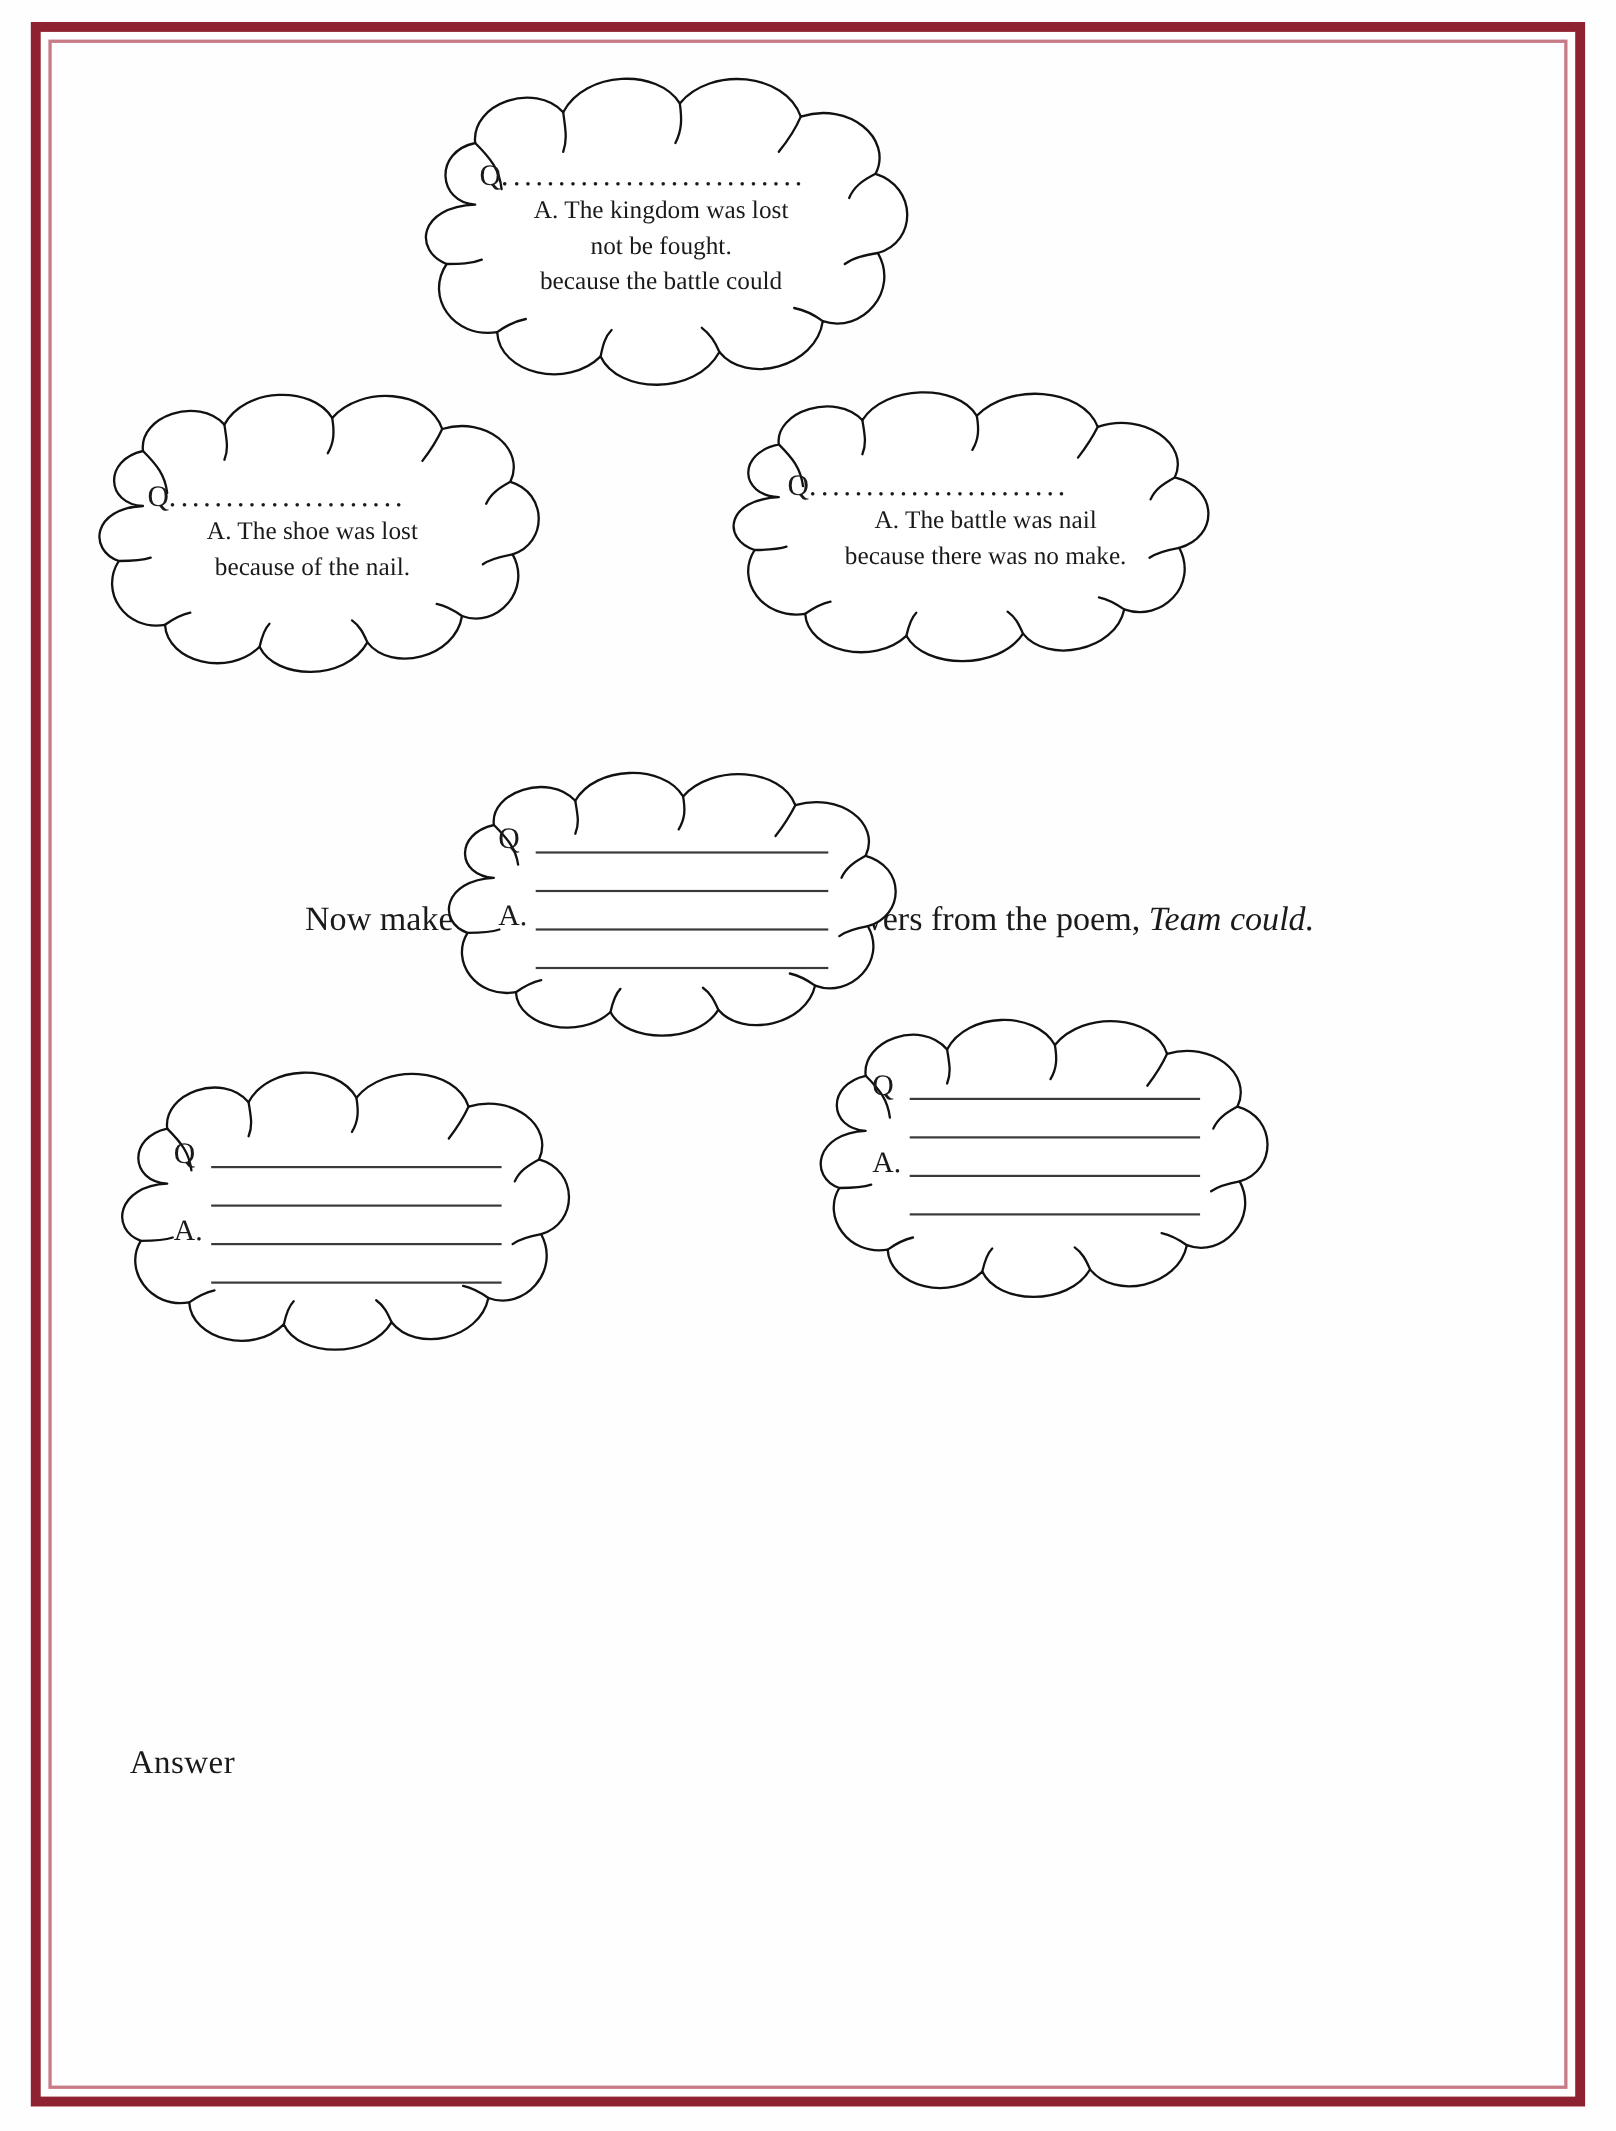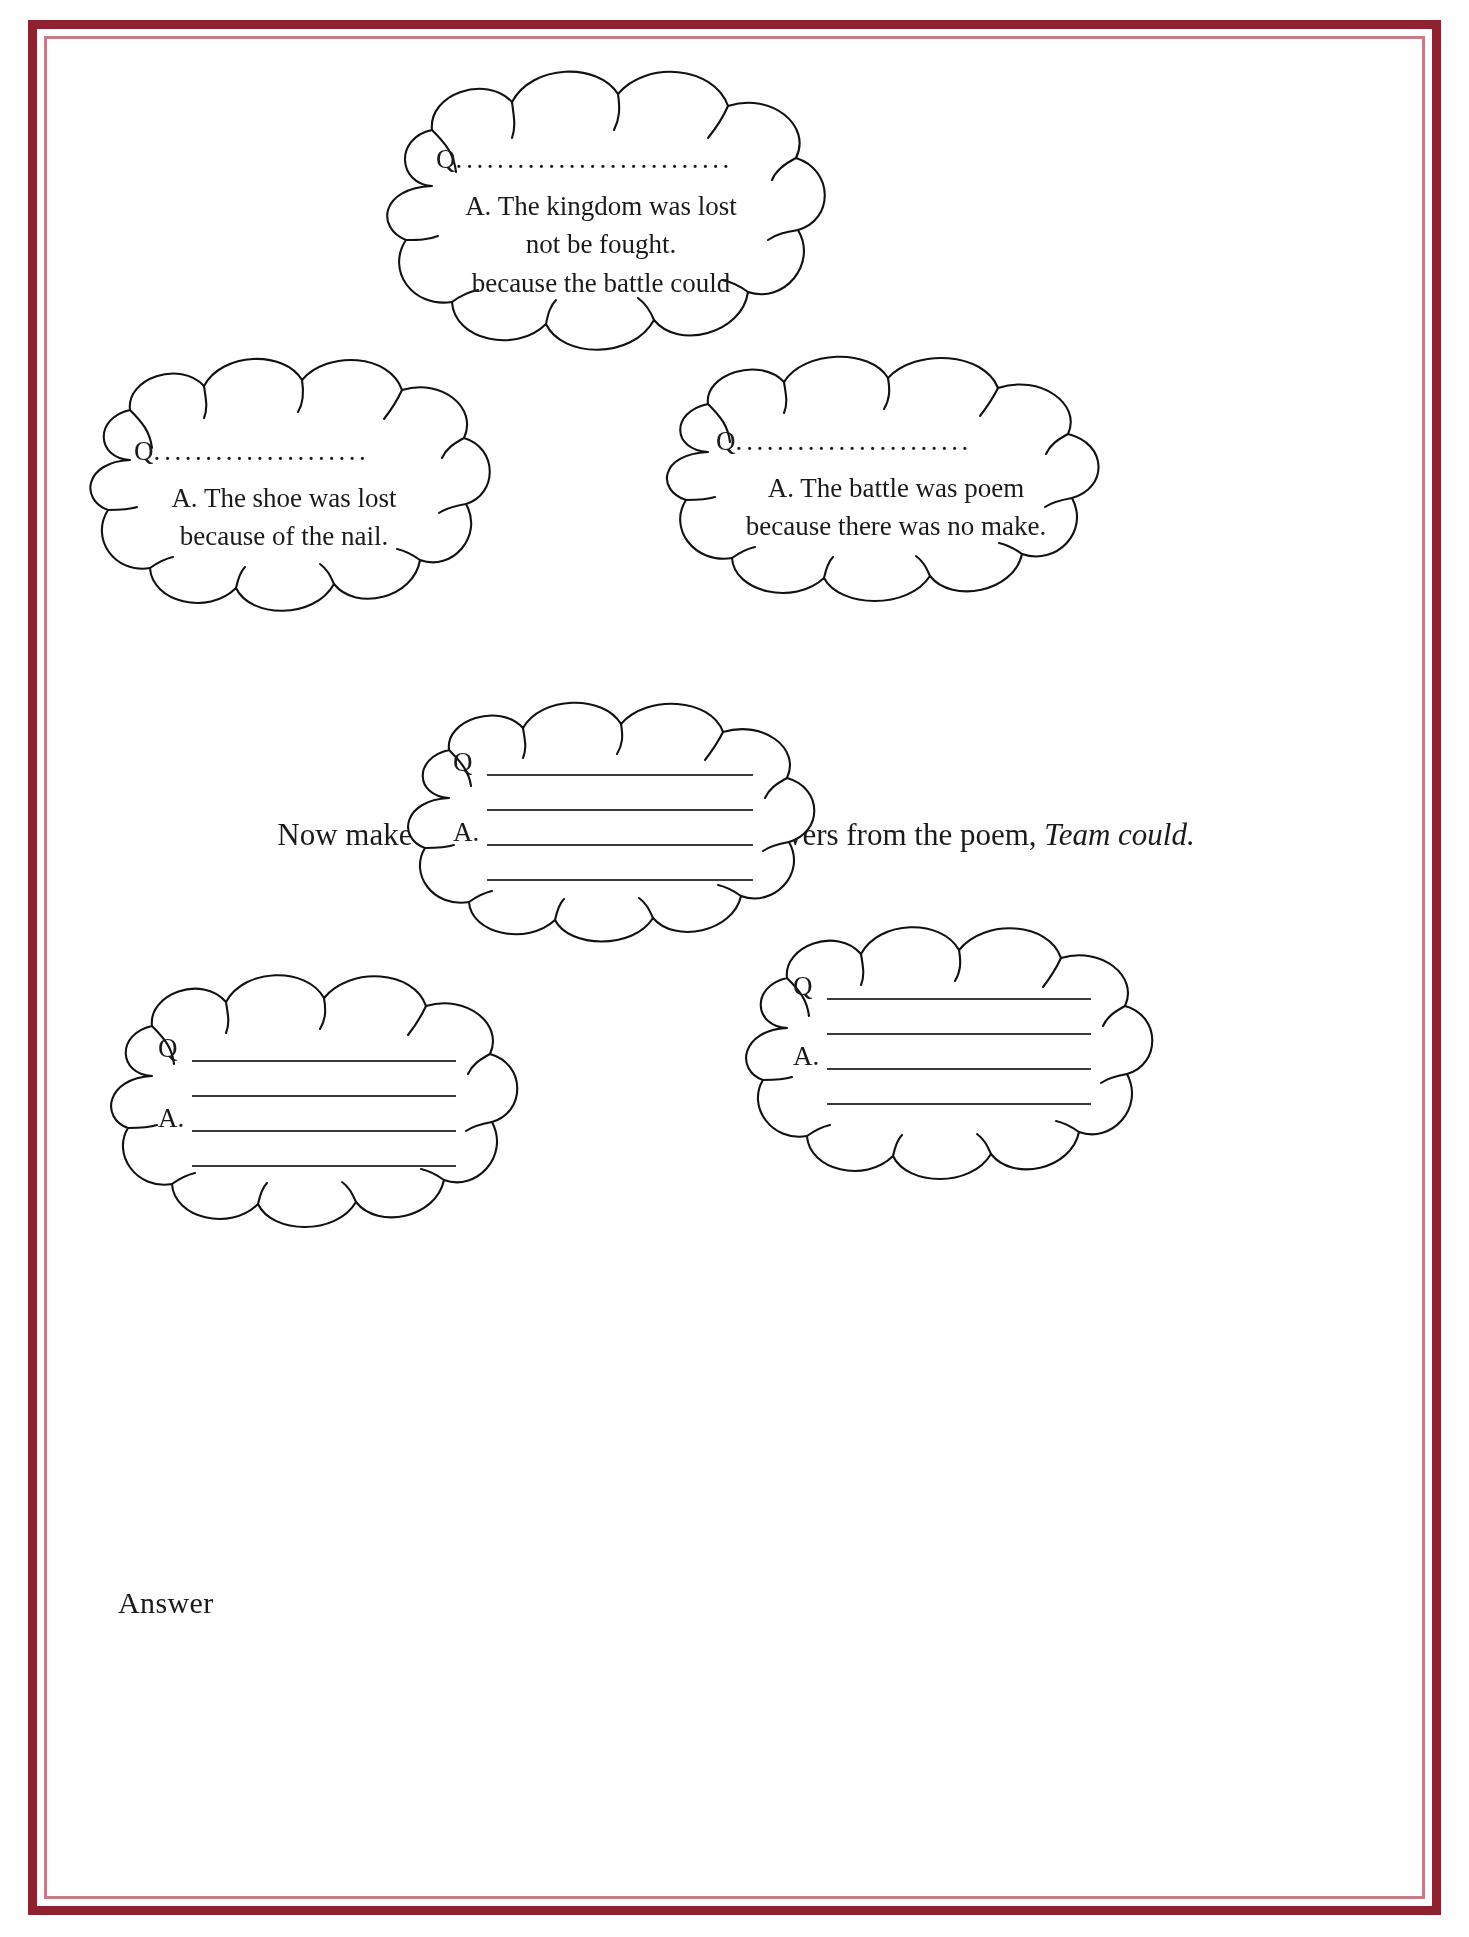--- a/index.html
+++ b/index.html
@@ -77,24 +77,23 @@
     font-size: 27px;
     white-space: nowrap;
   }
   .qline .q-letter { margin-right: 4px; }
   .dots {
     letter-spacing: 3.5px;
     font-size: 27px;
     line-height: 1;
   }
   .answer-text {
-    font-size: 27px;
+    font-size: 23px;
     line-height: 1.42;
     text-align: center;
-    margin-top: 12px;
   }
 
   
   .blank-rows {
     position: relative;
   }
   .blank-row {
     display: flex;
     align-items: flex-end;
     margin-bottom: 7px;
@@ -265,21 +264,21 @@
           <path d="M116,210 C123,205 130,201 139,199"></path>
           <path d="M70,152 C81,152 90,152 99,149"></path>
         </g>
       </svg>
       <div class="cloud-text" style="left:100px; top:78px; width:360px;">
         <div class="qline">
           <span class="q-letter">Q.</span>
           <span class="dots">......................</span>
         </div>
         <div class="answer-text">
-          <div>A. The battle was poem</div>
+          <div>A. The battle was nail</div>
           <div>because there was no make.</div>
         </div>
       </div>
     </div>
 
     <div class="instruction">
       <span>Now make three more questions and answers from the poem,</span>
       <span class="italic">Team could.</span>
     </div>
 

